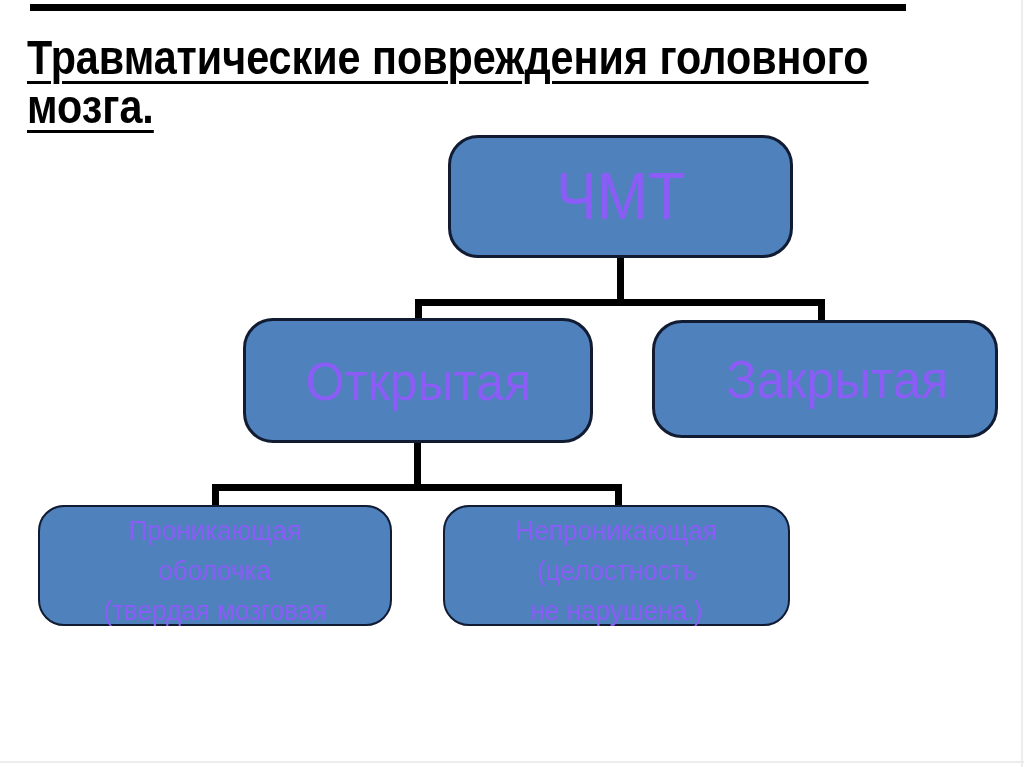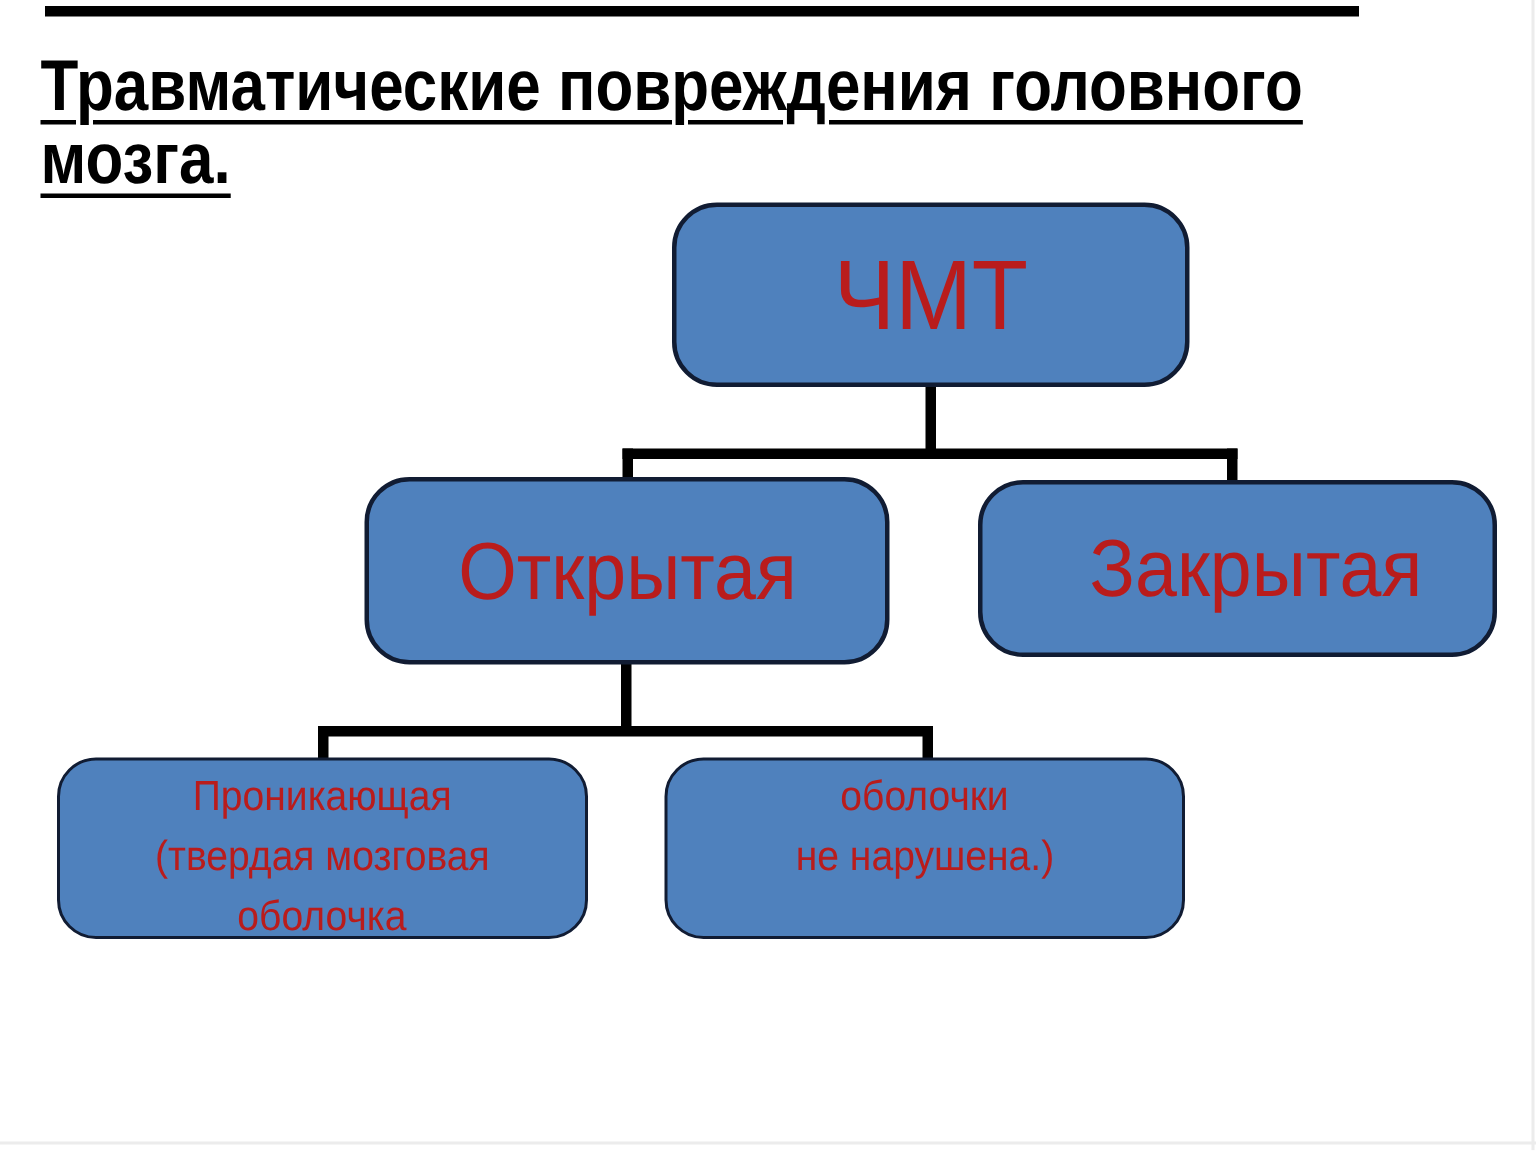--- a/index.html
+++ b/index.html
@@ -48,21 +48,21 @@
     border: 3px solid #111c33;
     box-sizing: border-box;
     border-radius: 30px;
   }
   .node.small { border-radius: 26px; border-width: 2px; }
 
   .node-label {
     position: absolute;
     text-align: center;
     white-space: nowrap;
-    color: #b91c1c;
+    color: #8b5cf6;
   }
   .cond { display: inline-block; transform: scaleX(0.93); transform-origin: center; }
 
   .label-root   { left: 448px; top: 161px; width: 345px; font-size: 66px; line-height: 70px; }
   .label-open   { left: 243px; top: 352px; width: 350px; font-size: 54px; line-height: 58px; }
   .label-closed { left: 652px; top: 350px; width: 370px; font-size: 54px; line-height: 58px; }
 
   .label-multi { font-size: 28px; line-height: 40px; }
   .label-pen    { left: 38px;  top: 511px; width: 354px; }
   .label-nonpen { left: 443px; top: 511px; width: 347px; }
@@ -107,22 +107,23 @@
   <div class="node-label label-open">
     <span class="cond">Открытая</span>
   </div>
 
   <div class="node-label label-closed">
     <span class="cond">Закрытая</span>
   </div>
 
   <div class="node-label label-multi label-pen">
     <span class="t-row"><span class="cond">Проникающая</span></span>
+    <span class="t-row"><span class="cond">оболочка</span></span>
     <span class="t-row"><span class="cond">(твердая мозговая</span></span>
-    <span class="t-row"><span class="cond">оболочка</span></span>
   </div>
 
   <div class="node-label label-multi label-nonpen">
-    <span class="t-row"><span class="cond">оболочки</span></span>
+    <span class="t-row"><span class="cond">Непроникающая</span></span>
+    <span class="t-row"><span class="cond">(целостность</span></span>
     <span class="t-row"><span class="cond">не нарушена.)</span></span>
   </div>
 
 </div>
 
 </body></html>

